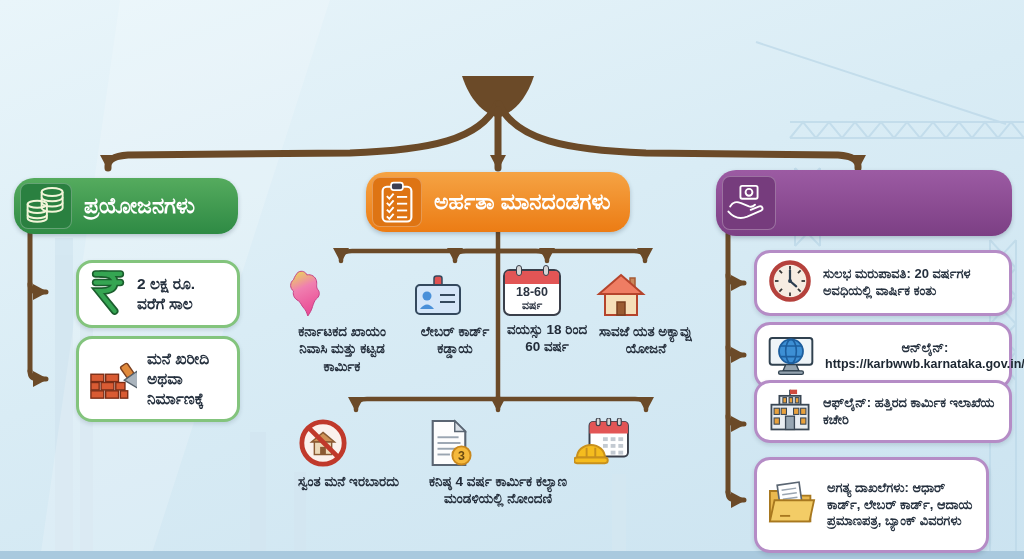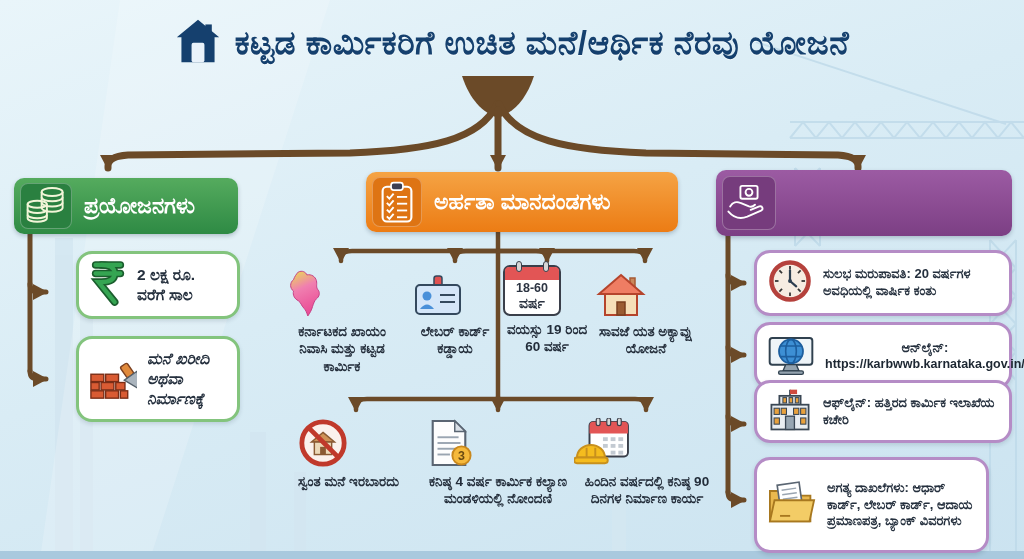--- a/index.html
+++ b/index.html
@@ -18,54 +18,54 @@
     display:flex; align-items:center; justify-content:center; gap:14px; z-index:2;
   }
   .title-text {
     font-size:33px; font-weight:bold; color:#15406e; letter-spacing:0.5px;
     text-shadow:0 1px 0 rgba(255,255,255,.6);
   }
 
   
   .node {
     position:absolute; z-index:2; display:flex; align-items:center; gap:12px;
-    padding:5px 12px 5px 6px; border-radius:10px; color:#fff;
+    padding:5px 12px 5px 6px; border-radius:20px; color:#fff;
     box-shadow:0 2px 4px rgba(30,50,70,.25);
   }
   .node-icon {
     flex:0 0 auto; display:flex; align-items:center; justify-content:center;
     border-radius:8px; border:1px solid rgba(255,255,255,.28);
   }
   .node-label { font-weight:bold; line-height:1.15; }
   .node-green  { left:14px;  top:178px; width:224px; height:56px;
                  background:linear-gradient(180deg,#55ab5e,#2e8a44); }
   .node-green  .node-icon { width:52px; height:46px; background:#2a8040; }
   .node-green  .node-label { font-size:22px; }
-  .node-orange { left:366px; top:172px; width:312px; height:60px;
+  .node-orange { left:366px; top:172px; width:264px; height:60px;
                  background:linear-gradient(180deg,#f5a344,#ec7c14); }
   .node-orange .node-icon { width:50px; height:50px; background:#de7413; }
   .node-orange .node-label { font-size:22px; }
   .node-purple { left:716px; top:170px; width:296px; height:66px;
                  background:linear-gradient(180deg,#9c5ba3,#7c3f84); }
   .node-purple .node-icon { width:54px; height:54px; background:#763c7d; }
   .node-purple .node-label { font-size:19px; text-align:center; flex:1; }
 
   
   .sidebox {
     position:absolute; z-index:2; background:#ffffff; border-radius:16px;
     display:flex; align-items:center; gap:10px; padding:8px 10px;
     box-shadow:0 2px 4px rgba(30,50,70,.15);
   }
   .sidebox .txt { font-weight:bold; color:#25303e; line-height:1.3; }
   .green-box  { border:3px solid #83c47d; }
   .green-box .txt { font-size:15.5px; }
   .purple-box { border:3px solid #b58cc6; }
   .purple-box .txt { font-size:13px; }
-  .gb1 { left:76px;  top:251px; width:164px; height:68px; }
-  .gb2 { left:76px;  top:336px; width:164px; height:86px;font-style:italic; }
+  .gb1 { left:76px;  top:260px; width:164px; height:68px; }
+  .gb2 { left:76px;  top:336px; width:164px; height:86px; }
   .pb1 { left:754px; top:250px; width:258px; height:66px; }
   .pb2 { left:754px; top:322px; width:258px; height:67px; }
   .pb3 { left:754px; top:380px; width:258px; height:63px; }
   .pb4 { left:754px; top:457px; width:235px; height:96px; }
   .pb2 .col { display:flex; flex-direction:column;text-align:center; }
   .pb2 .url { font-size:12.5px; font-weight:bold; color:#1d2732; }
 
   
   .mitem {
     position:absolute; z-index:2; display:flex; flex-direction:column;
@@ -83,21 +83,21 @@
   .m6 { left:426px; top:418px; width:144px; }
   .m7 { left:574px; top:418px; width:146px; }
 
   
   .cal { width:58px; background:#fff; border:2.5px solid #3a3f4a; border-radius:7px; position:relative; }
   .cal-top { height:13px; background:#e25555; border-radius:4px 4px 0 0;
              display:flex; justify-content:space-around; align-items:flex-start; }
   .cal-top i { width:6px; height:11px; background:#d6d6d6; border:1.5px solid #3a3f4a;
                border-radius:3px; margin-top:-6px; }
   .cal-num { display:block; font-size:12.5px; font-weight:bold; color:#2c3442; text-align:center; padding-top:1px; }
-  .cal-sub { display:block; font-size:14px; font-weight:bold; color:#2c3442; text-align:center; padding-bottom:2px; }
+  .cal-sub { display:block; font-size:11px; font-weight:bold; color:#2c3442; text-align:center; padding-bottom:2px; }
 </style>
 </head>
 <body>
 
 <div class="stage">
 
   <svg class="bg" width="1024" height="559">
     <g stroke="#bcd8e8" stroke-width="2" fill="none" opacity="0.75">
       <path d="M790,122 L1024,122 M790,138 L1024,138"></path>
       <path d="M790,138 L803,122 L816,138 L829,122 L842,138 L855,122 L868,138 L881,122 L894,138 L907,122 L920,138 L933,122 L946,138 L959,122 L972,138 L985,122 L998,138 L1011,122 L1024,138"></path>
@@ -142,30 +142,20 @@
       <path d="M30,371 Q30,379 38,379 L46,379" stroke-width="5" marker-end="url(#ah)"></path>
 
       <path d="M728,234 L728,492" stroke-width="5"></path>
       <path d="M728,275 Q728,283 736,283 L744,283" stroke-width="5" marker-end="url(#ah)"></path>
       <path d="M728,347 Q728,355 736,355 L744,355" stroke-width="5" marker-end="url(#ah)"></path>
       <path d="M728,416 Q728,424 736,424 L744,424" stroke-width="5" marker-end="url(#ah)"></path>
       <path d="M728,492 Q728,500 736,500 L744,500" stroke-width="5" marker-end="url(#ah)"></path>
     </g>
   </svg>
 
-  <div class="title-bar">
-    <span>
-      <svg width="46" height="46" viewBox="0 0 50 50">
-        <rect x="33" y="7" width="7" height="13" fill="#15406e"></rect>
-        <path d="M25,2 L48,21 H43 V48 H7 V21 H2 Z" fill="#15406e"></path>
-        <rect x="18" y="27" width="14" height="21" rx="2" fill="#e9f2fa"></rect>
-      </svg>
-    </span>
-    <span class="title-text">ಕಟ್ಟಡ ಕಾರ್ಮಿಕರಿಗೆ ಉಚಿತ ಮನೆ/ಆರ್ಥಿಕ ನೆರವು ಯೋಜನೆ</span>
-  </div>
 
   <div class="node node-green">
     <span class="node-icon">
       <svg width="46" height="42" viewBox="0 0 52 48">
         <g stroke="#f2f5d8" stroke-width="2.2" fill="none">
           <ellipse cx="33" cy="8" rx="12" ry="4.5"></ellipse>
           <path d="M21,8 V26 c0,2.5 5.4,4.5 12,4.5 s12,-2 12,-4.5 V8"></path>
           <path d="M21,14 c0,2.5 5.4,4.5 12,4.5 s12,-2 12,-4.5"></path>
           <path d="M21,20 c0,2.5 5.4,4.5 12,4.5 s12,-2 12,-4.5"></path>
           <ellipse cx="16" cy="22" rx="11" ry="4"></ellipse>
@@ -287,21 +277,21 @@
     <span class="iconbox">
       <div class="cal">
         <div class="cal-top">
             <i></i>
             <i></i>
           </div>
         <span class="cal-num">18-60</span>
         <span class="cal-sub">ವರ್ಷ</span>
       </div>
     </span>
-    <span class="ilabel">ವಯಸ್ಸು 19 ರಿಂದ 60 ವರ್ಷ</span>
+    <span class="ilabel">ವಯಸ್ಸು 18 ರಿಂದ 60 ವರ್ಷ</span>
   </div>
 
   <div class="mitem m4">
     <span class="iconbox">
       <svg width="50" height="46" viewBox="0 0 50 46">
         <rect x="34" y="6" width="5" height="11" fill="#c9875b" stroke="#a65b34" stroke-width="1.5"></rect>
         <path d="M25,3 L47,22 H3 Z" fill="#ef7d63" stroke="#b5442c" stroke-width="2"></path>
         <rect x="9" y="22" width="32" height="21" fill="#f6dfb8" stroke="#b5442c" stroke-width="2"></rect>
         <rect x="21" y="30" width="8" height="13" fill="#9a5c33" stroke="#7a3f1f" stroke-width="1.5"></rect>
       </svg>
@@ -358,21 +348,20 @@
             <rect x="38" y="27" width="5" height="4"></rect>
             <rect x="46" y="27" width="5" height="4"></rect>
           <rect x="38" y="34" width="5" height="4"></rect>
             <rect x="46" y="34" width="5" height="4"></rect>
         </g>
         <path d="M3,41 a14.5,13 0 0 1 29,0 z" fill="#f5bc1e" stroke="#c8901d" stroke-width="2"></path>
         <path d="M13,31 v10 M22,31 v10" stroke="#c8901d" stroke-width="2" fill="none"></path>
         <rect x="0" y="41" width="35" height="6" rx="3" fill="#f5bc1e" stroke="#c8901d" stroke-width="2"></rect>
       </svg>
     </span>
-    <span class="ilabel">ಹಿಂದಿನ ವರ್ಷದಲ್ಲಿ ಕನಿಷ್ಠ 90 ದಿನಗಳ ನಿರ್ಮಾಣ ಕಾರ್ಯ</span>
   </div>
 
   <div class="sidebox purple-box pb1">
     <span>
       <svg width="46" height="46" viewBox="0 0 52 52">
         <circle cx="26" cy="26" r="21" fill="#f6ece2" stroke="#b5413c" stroke-width="5"></circle>
         <g stroke="#333333" stroke-width="2">
           <line x1="26" y1="9" x2="26" y2="13"></line>
             <line x1="26" y1="39" x2="26" y2="43"></line>
           <line x1="9" y1="26" x2="13" y2="26"></line>

